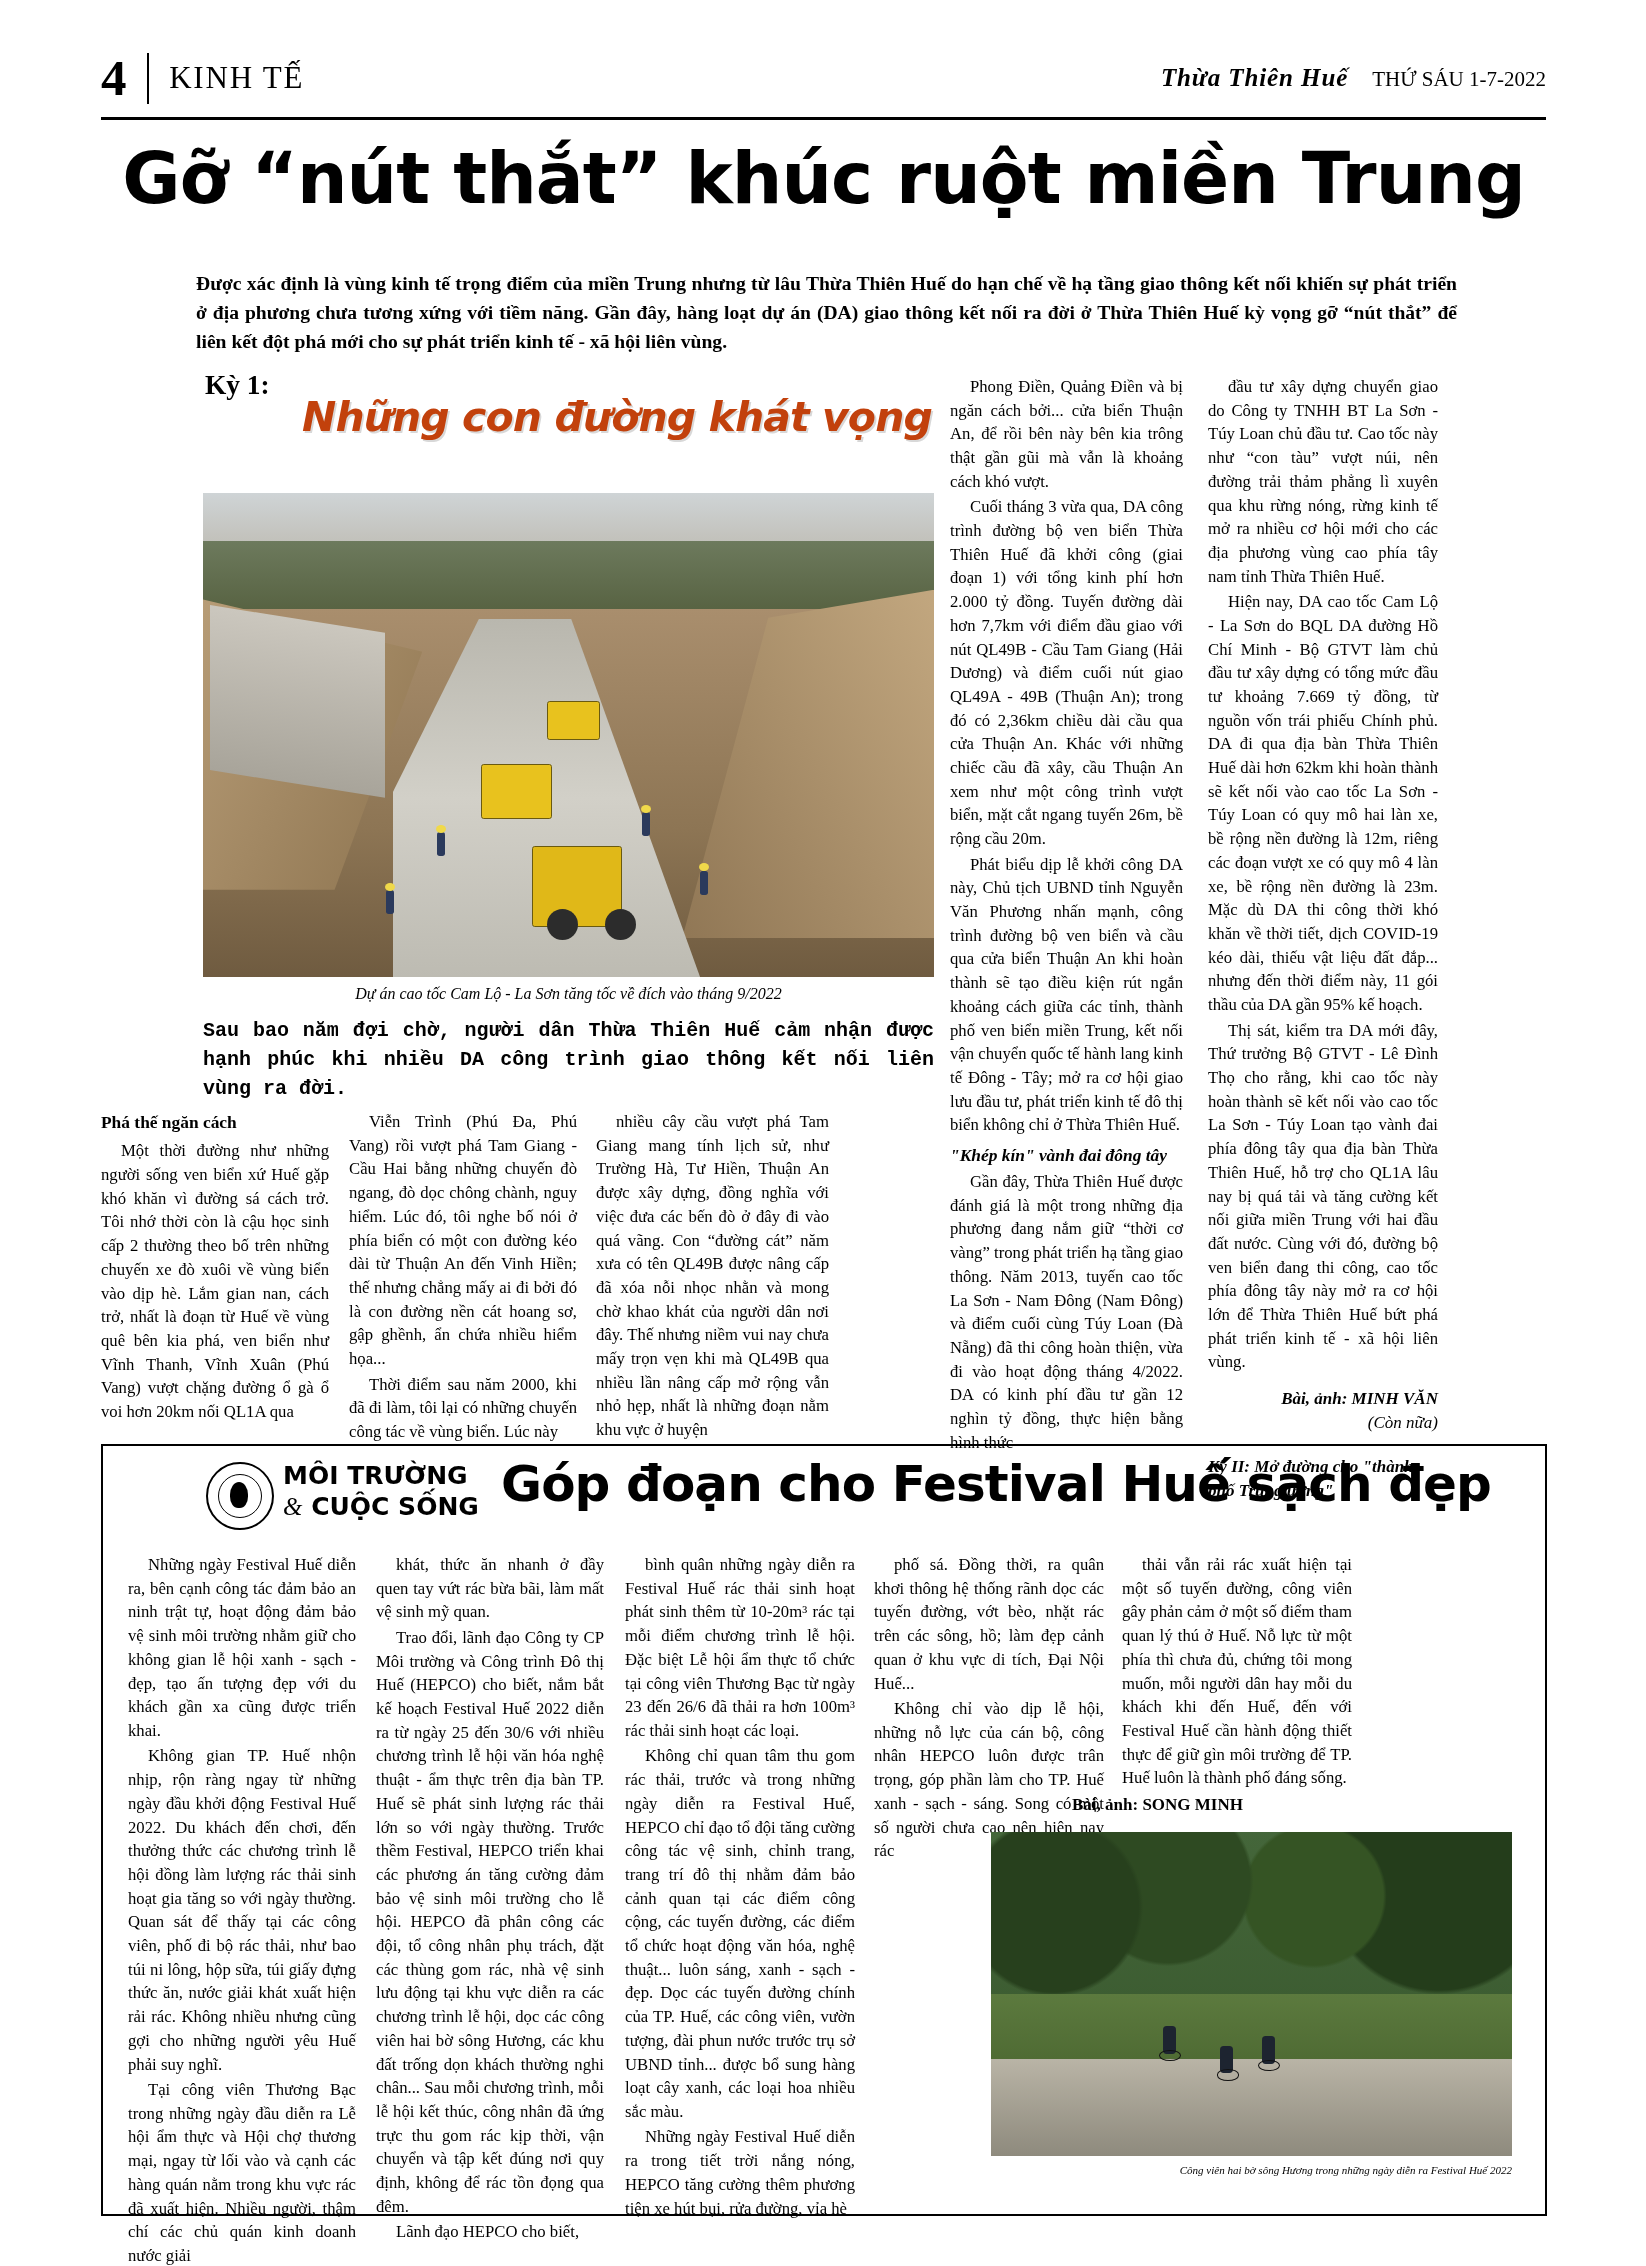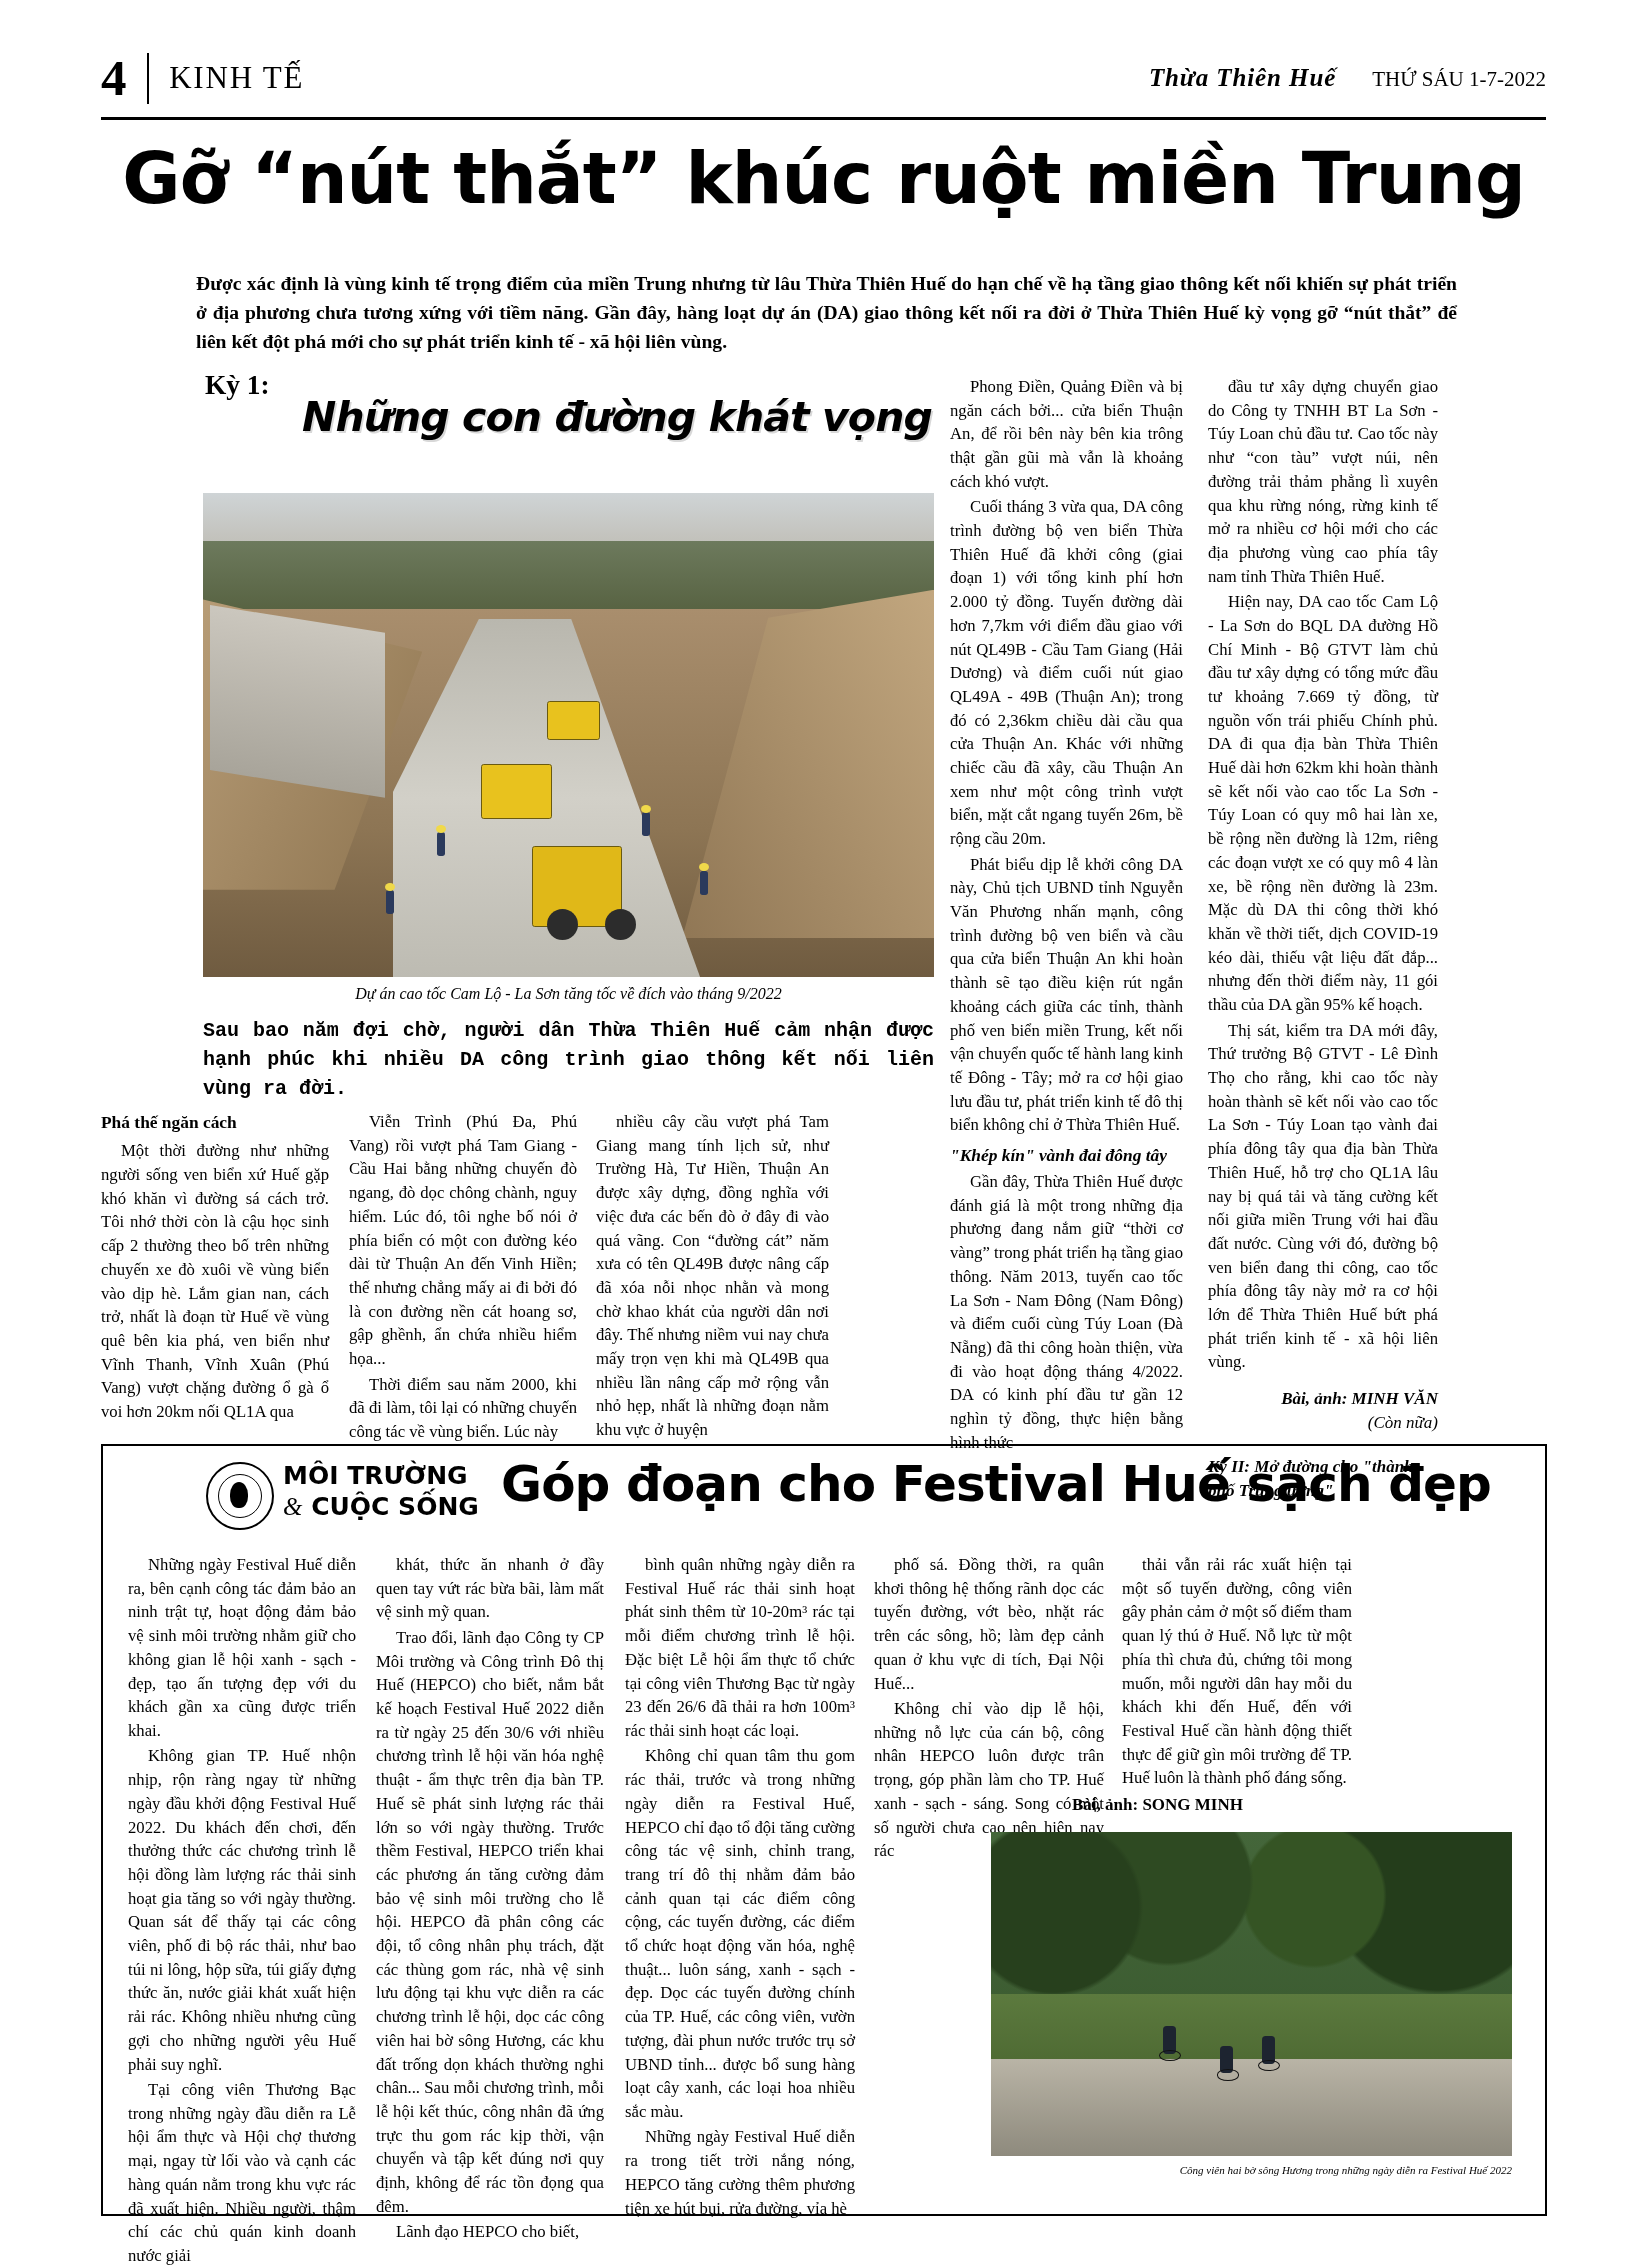--- a/index.html
+++ b/index.html
@@ -48,21 +48,21 @@
   .section-name {
     font-family: "Liberation Serif", serif;
     font-size: 31px;
     letter-spacing: 1.8px;
     font-weight: 400;
   }
   .masthead-right {
     margin-left: auto;
     display: flex;
     align-items: baseline;
-    gap: 36px;
+    gap: 24px;
   }
   .paper-name {
     font-family: "Liberation Serif", serif;
     font-weight: 700;
     font-style: italic;
     font-size: 25px;
     letter-spacing: 0.9px;
   }
   .issue-date {
     font-family: "Liberation Serif", serif;
@@ -113,21 +113,21 @@
   }
   .sub-headline {
     position: absolute;
     top: 393px;
     left: 302px;
     width: 640px;
     font-family: "DejaVu Sans", sans-serif;
     font-weight: 700;
     font-style: italic;
     font-size: 41px;
-    color: #000000;
+    color: #c2410c;
     letter-spacing: -0.9px;
     text-shadow: 1.8px 1.8px 0 #d8d8d8;
   }
 
   
   .photo1 {
     position: absolute;
     top: 493px;
     left: 203px;
     width: 731px;

